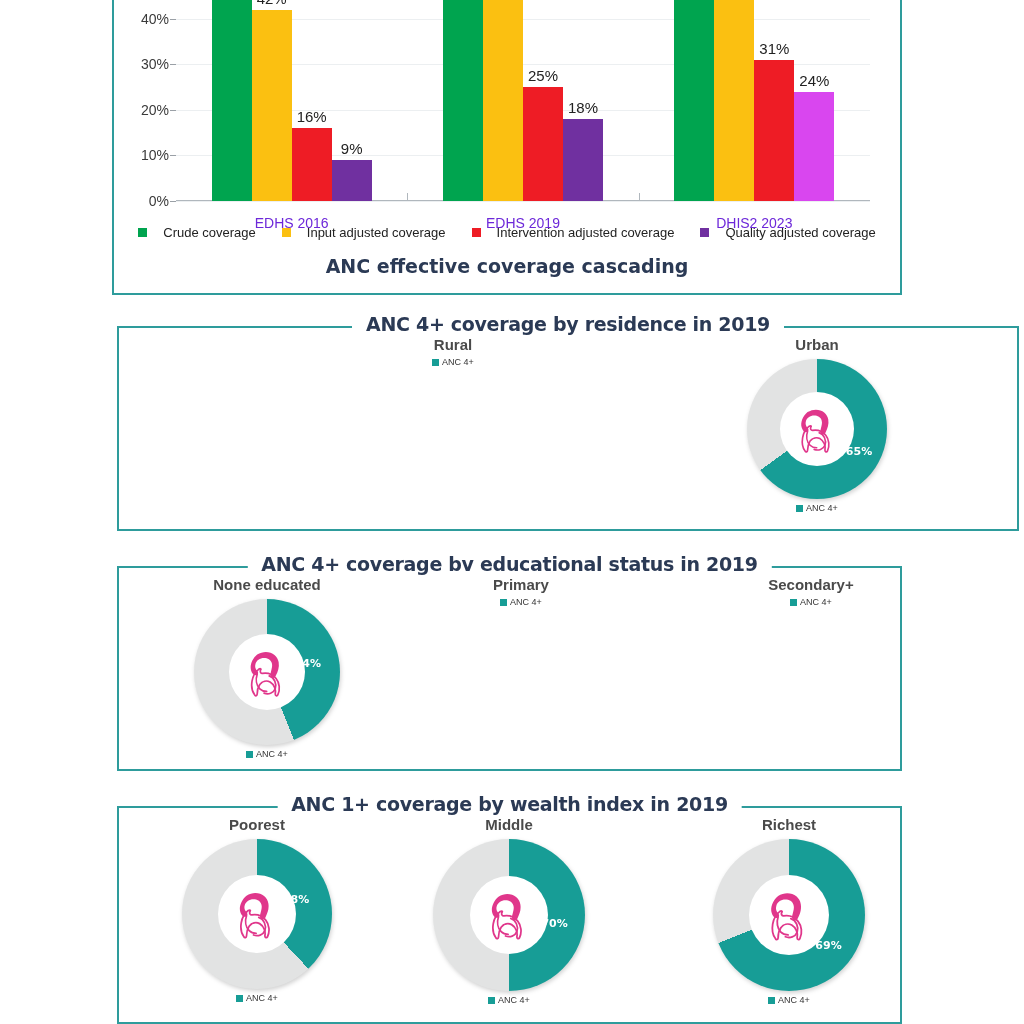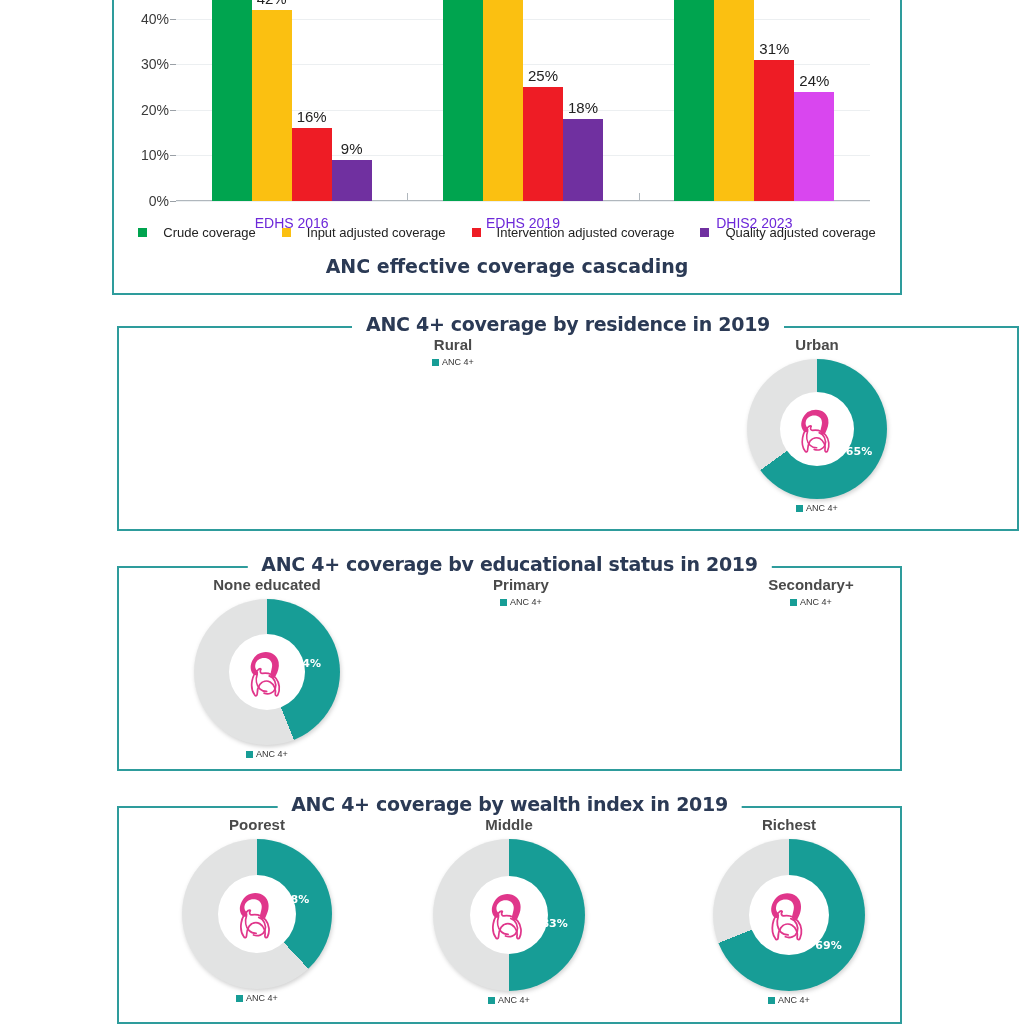--- a/index.html
+++ b/index.html
@@ -338,21 +338,21 @@
         <div class="donut-name">Secondary+</div>
         <div class="donut-legend">
           <span class="swatch" style="background: rgb(23, 157, 150);"></span>
           <span>ANC 4+</span>
         </div>
       </div>
     </div>
 </div>
 
 <div class="panel" id="wealth-panel">
-  <div class="panel-title">ANC 4+ coverage by wealth index in 2019</div>
+  <div class="panel-title">ANC 1+ coverage by wealth index in 2019</div>
   <div class="donuts" id="wealth-donuts">
       <div class="donut-cell" style="left: 38px;">
         <div class="donut-name">Poorest</div>
         <div class="donut-wrap" style="width: 150px; height: 150px;">
           <div class="donut-ring" style="width: 150px; height: 150px; background: conic-gradient(rgb(23, 157, 150) 0deg, rgb(23, 157, 150) 136.8deg, rgb(226, 227, 227) 136.8deg, rgb(226, 227, 227) 360deg);">
             <div class="donut-hole" style="width: 78px; height: 78px;">
               <svg viewBox="0 0 64 64" width="56" height="56" class="preg-icon">
                 <path d="M30 8c8 0 14 5 15 12 1 6-1 11-3 15-1 3-3 4-5 3-2-1-2-4-1-7 1-4 2-7 1-10-1-4-5-6-9-6-5 0-9 3-10 7-1 3 0 6 2 8 2 2 1 5-1 5-3 1-5-2-6-5-2-6 1-14 7-19 3-2 7-3 10-3z" fill="#e0368b"></path>
                 <path d="M26 18c4-1 8 1 9 5 1 3 0 6-2 8-2 1-4 0-5-2-1-3-3-5-5-6-1-1 0-4 3-5z" fill="#ffffff"></path>
                 <path d="M22 28c-4 3-7 8-8 14-1 6 0 12 3 16 1 2 3 1 3-1 0-4 1-8 3-11 3-4 8-5 12-3 5 3 7 9 6 14 0 2 2 3 3 1 3-6 2-14-2-19-4-5-10-7-16-6-2 0-3-2-2-4 1-1 0-2-2-1z" fill="none" stroke="#e0368b" stroke-width="2" stroke-linecap="round"></path>
@@ -375,21 +375,21 @@
             <div class="donut-hole" style="width: 78px; height: 78px;">
               <svg viewBox="0 0 64 64" width="56" height="56" class="preg-icon">
                 <path d="M30 8c8 0 14 5 15 12 1 6-1 11-3 15-1 3-3 4-5 3-2-1-2-4-1-7 1-4 2-7 1-10-1-4-5-6-9-6-5 0-9 3-10 7-1 3 0 6 2 8 2 2 1 5-1 5-3 1-5-2-6-5-2-6 1-14 7-19 3-2 7-3 10-3z" fill="#e0368b"></path>
                 <path d="M26 18c4-1 8 1 9 5 1 3 0 6-2 8-2 1-4 0-5-2-1-3-3-5-5-6-1-1 0-4 3-5z" fill="#ffffff"></path>
                 <path d="M22 28c-4 3-7 8-8 14-1 6 0 12 3 16 1 2 3 1 3-1 0-4 1-8 3-11 3-4 8-5 12-3 5 3 7 9 6 14 0 2 2 3 3 1 3-6 2-14-2-19-4-5-10-7-16-6-2 0-3-2-2-4 1-1 0-2-2-1z" fill="none" stroke="#e0368b" stroke-width="2" stroke-linecap="round"></path>
                 <path d="M34 36c6 2 9 9 7 15-2 5-8 7-13 5" fill="none" stroke="#e0368b" stroke-width="2" stroke-linecap="round"></path>
                 <path d="M20 34c-2 6-1 13 3 17 2 2 5 3 8 3" fill="none" stroke="#e0368b" stroke-width="2" stroke-linecap="round"></path>
               </svg>
             </div>
           </div>
-          <div class="donut-pct" style="left: 121.6px; top: 83.6px; transform: translate(-50%, -50%);">83%</div>
+          <div class="donut-pct" style="left: 121.6px; top: 83.6px; transform: translate(-50%, -50%);">70%</div>
         </div>
         <div class="donut-legend">
           <span class="swatch" style="background: rgb(23, 157, 150);"></span>
           <span>ANC 4+</span>
         </div>
       </div>
       <div class="donut-cell" style="left: 570px;">
         <div class="donut-name">Richest</div>
         <div class="donut-wrap" style="width: 152px; height: 152px;">
           <div class="donut-ring" style="width: 152px; height: 152px; background: conic-gradient(rgb(23, 157, 150) 0deg, rgb(23, 157, 150) 248.4deg, rgb(226, 227, 227) 248.4deg, rgb(226, 227, 227) 360deg);">

